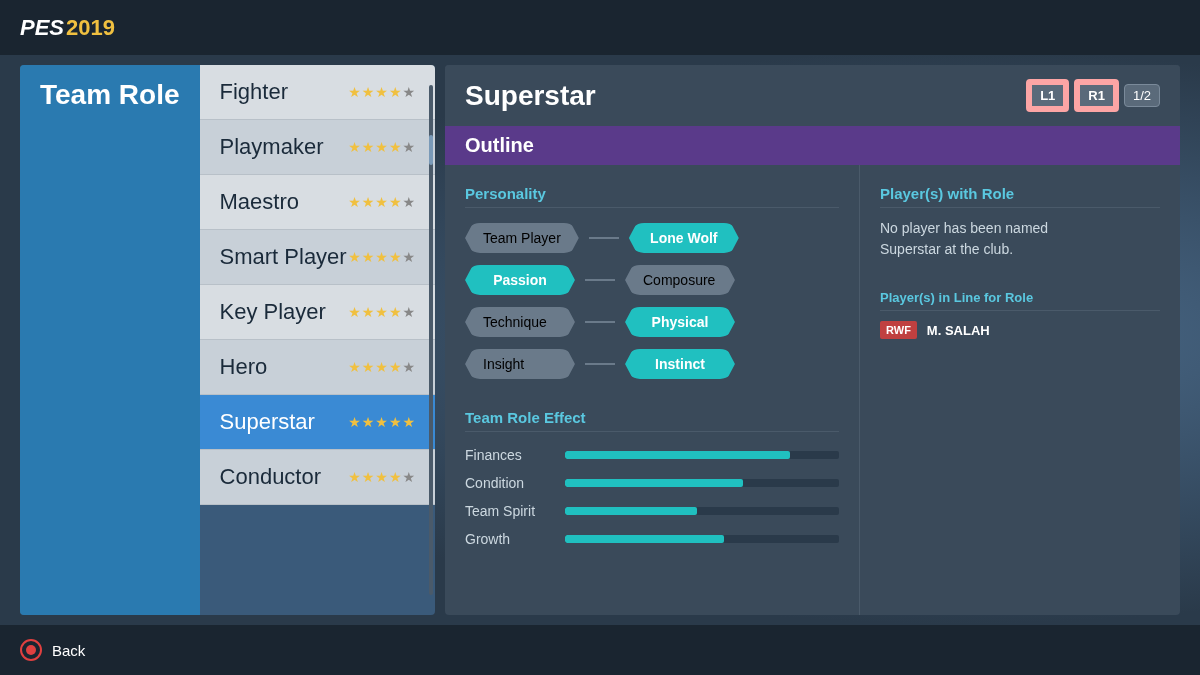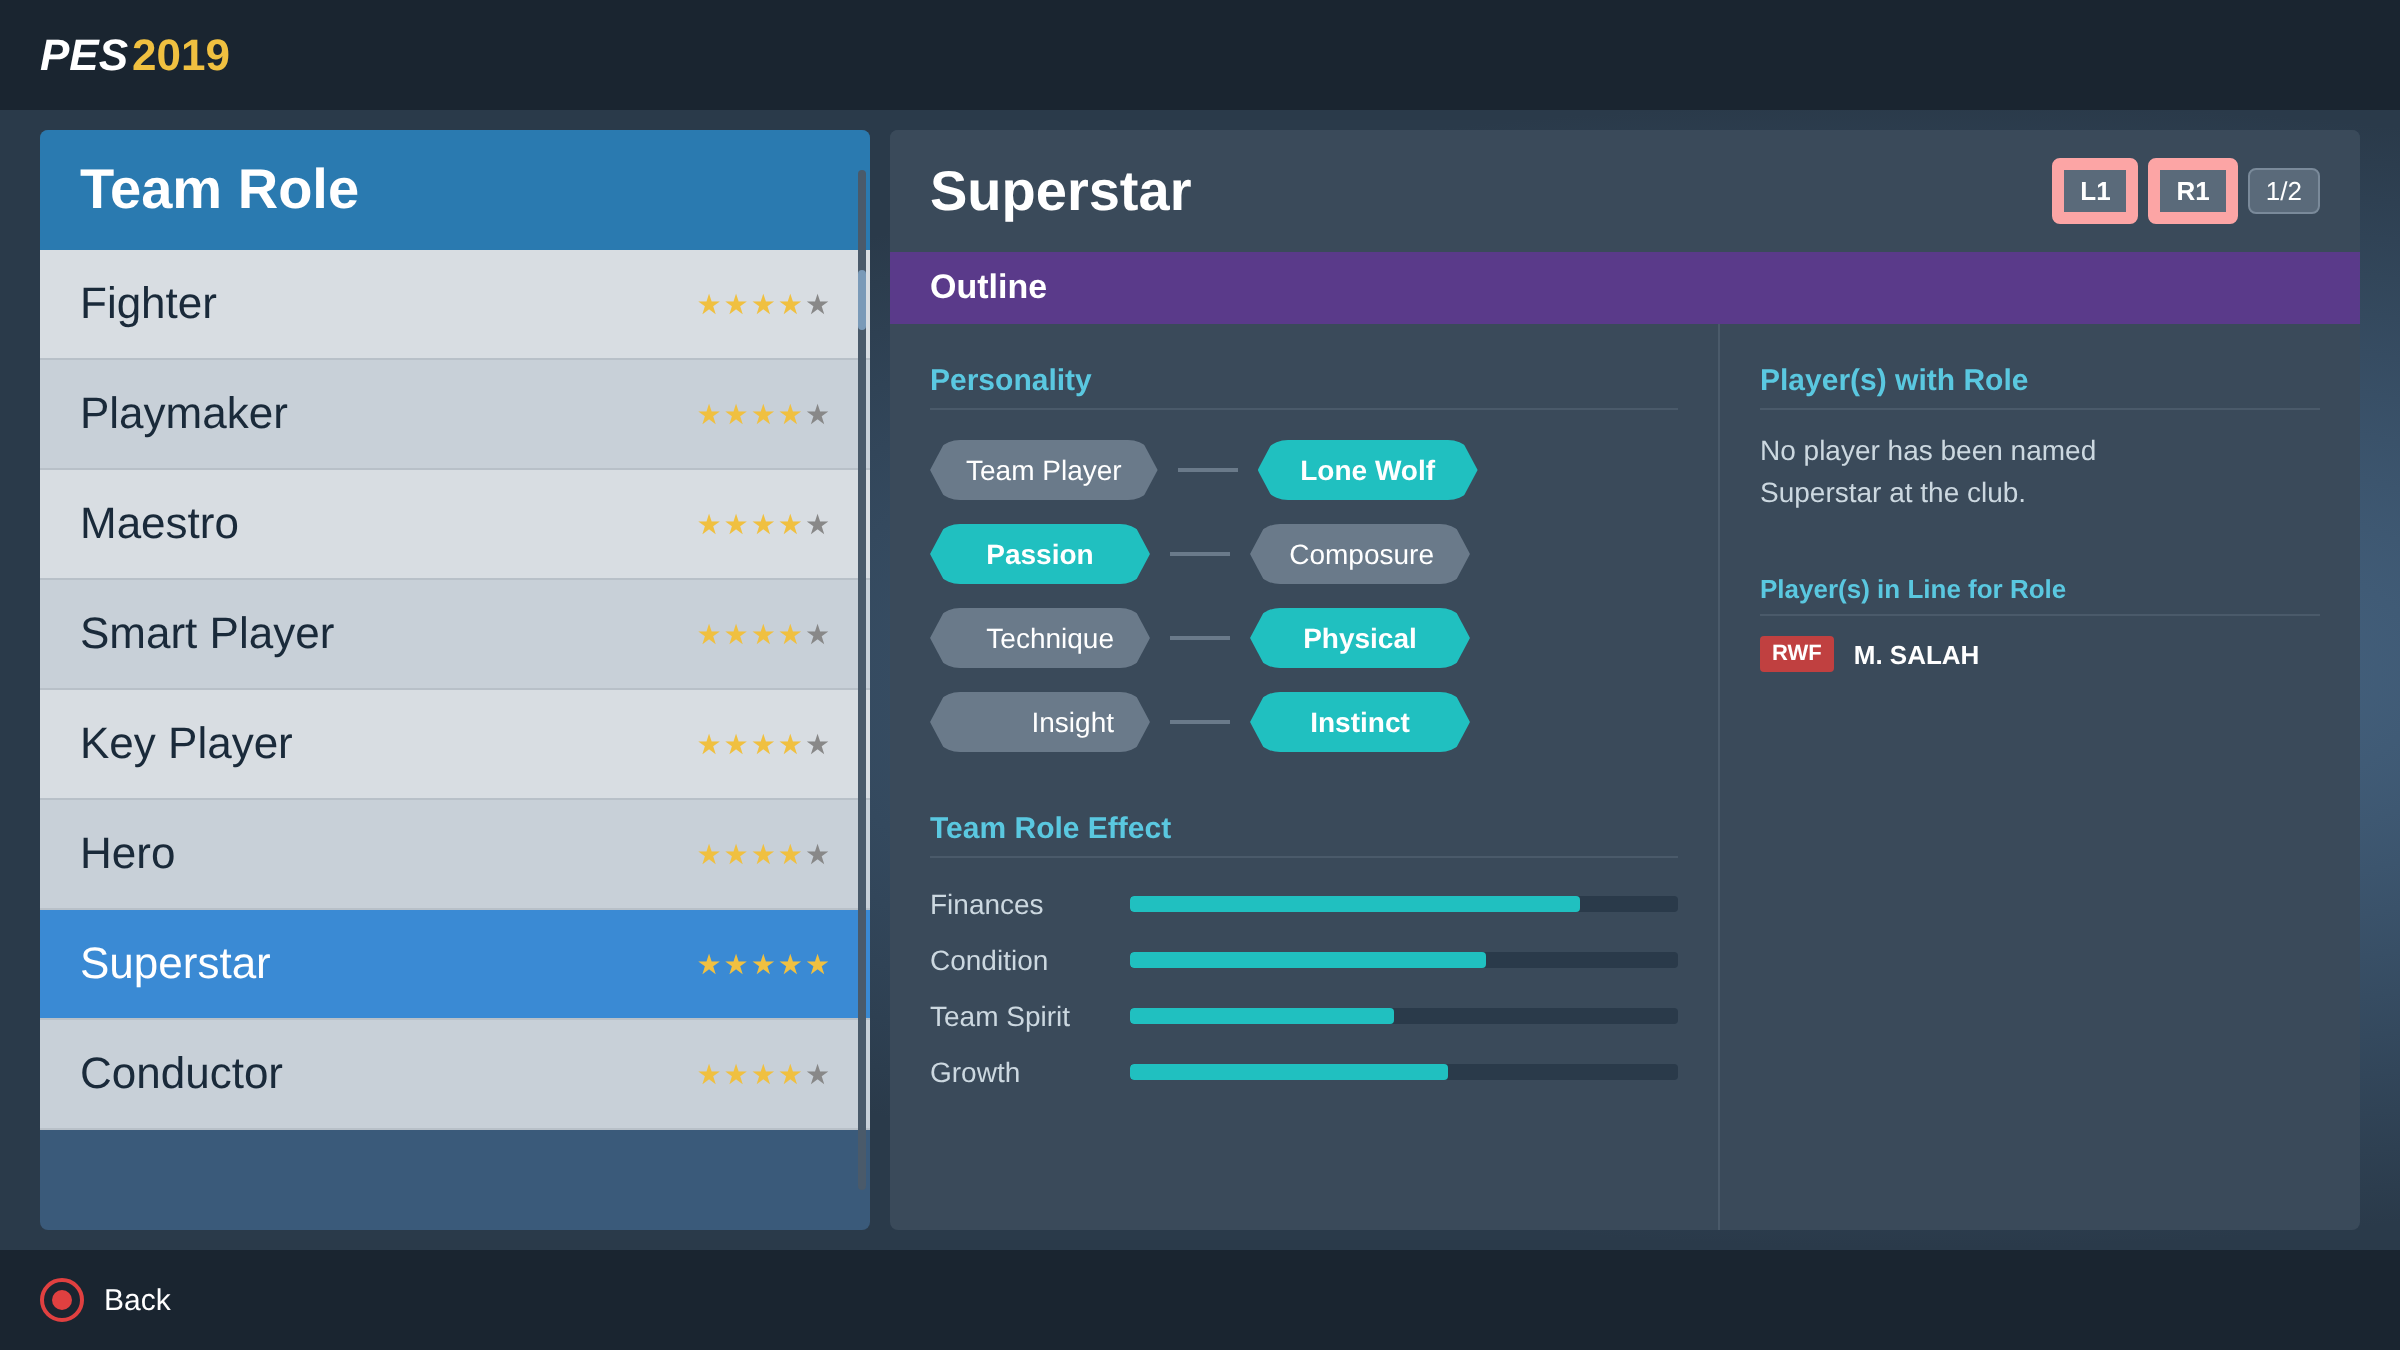--- a/index.html
+++ b/index.html
@@ -65,21 +65,21 @@
       gap: 10px;
     }
 
     
     .left-panel {
       width: 415px;
       background: #3a5a7a;
       border-radius: 4px;
       overflow: hidden;
       display: flex;
-      flex-direction: column;
+      flex-direction: row;
     }
 
     .left-panel-header {
       background: #2a7ab0;
       padding: 14px 20px;
     }
 
     .left-panel-title {
       color: white;
       font-size: 28px;
@@ -186,21 +186,21 @@
       font-size: 13px;
     }
 
     .section-header {
       background: #5a3a8a;
       padding: 8px 20px;
     }
 
     .section-title {
       color: white;
-      font-size: 17px;
+      font-size: 20px;
       font-weight: bold;
     }
 
     .right-content {
       flex: 1;
       display: flex;
       gap: 0;
     }
 
     .left-section {
@@ -232,26 +232,26 @@
     }
 
     .personality-row {
       display: flex;
       align-items: center;
       gap: 10px;
     }
 
     .trait-inactive {
       background: #6a7a8a;
-      color: #ffffff;
+      color: #000000;
       border-radius: 20px;
       padding: 7px 18px;
       font-size: 14px;
       min-width: 110px;
-      text-align: right;
+      text-align: left;
       clip-path: polygon(8px 0%, calc(100% - 8px) 0%, 100% 50%, calc(100% - 8px) 100%, 8px 100%, 0% 50%);
     }
 
     .trait-active {
       background: #20c0c0;
       color: white;
       border-radius: 20px;
       padding: 7px 18px;
       font-size: 14px;
       font-weight: bold;

